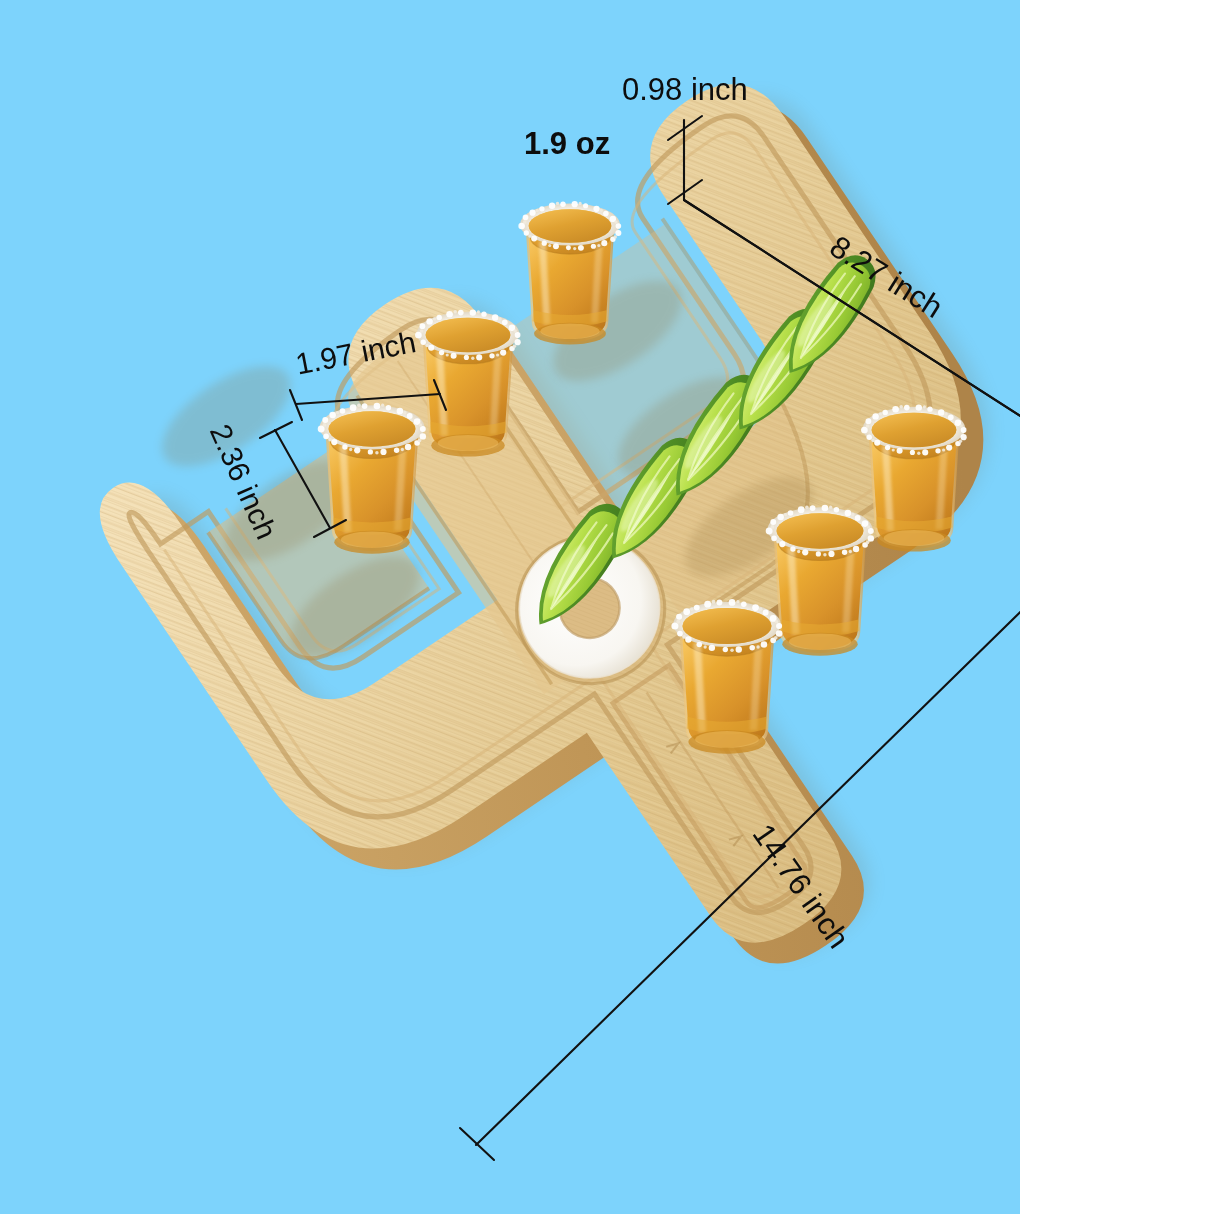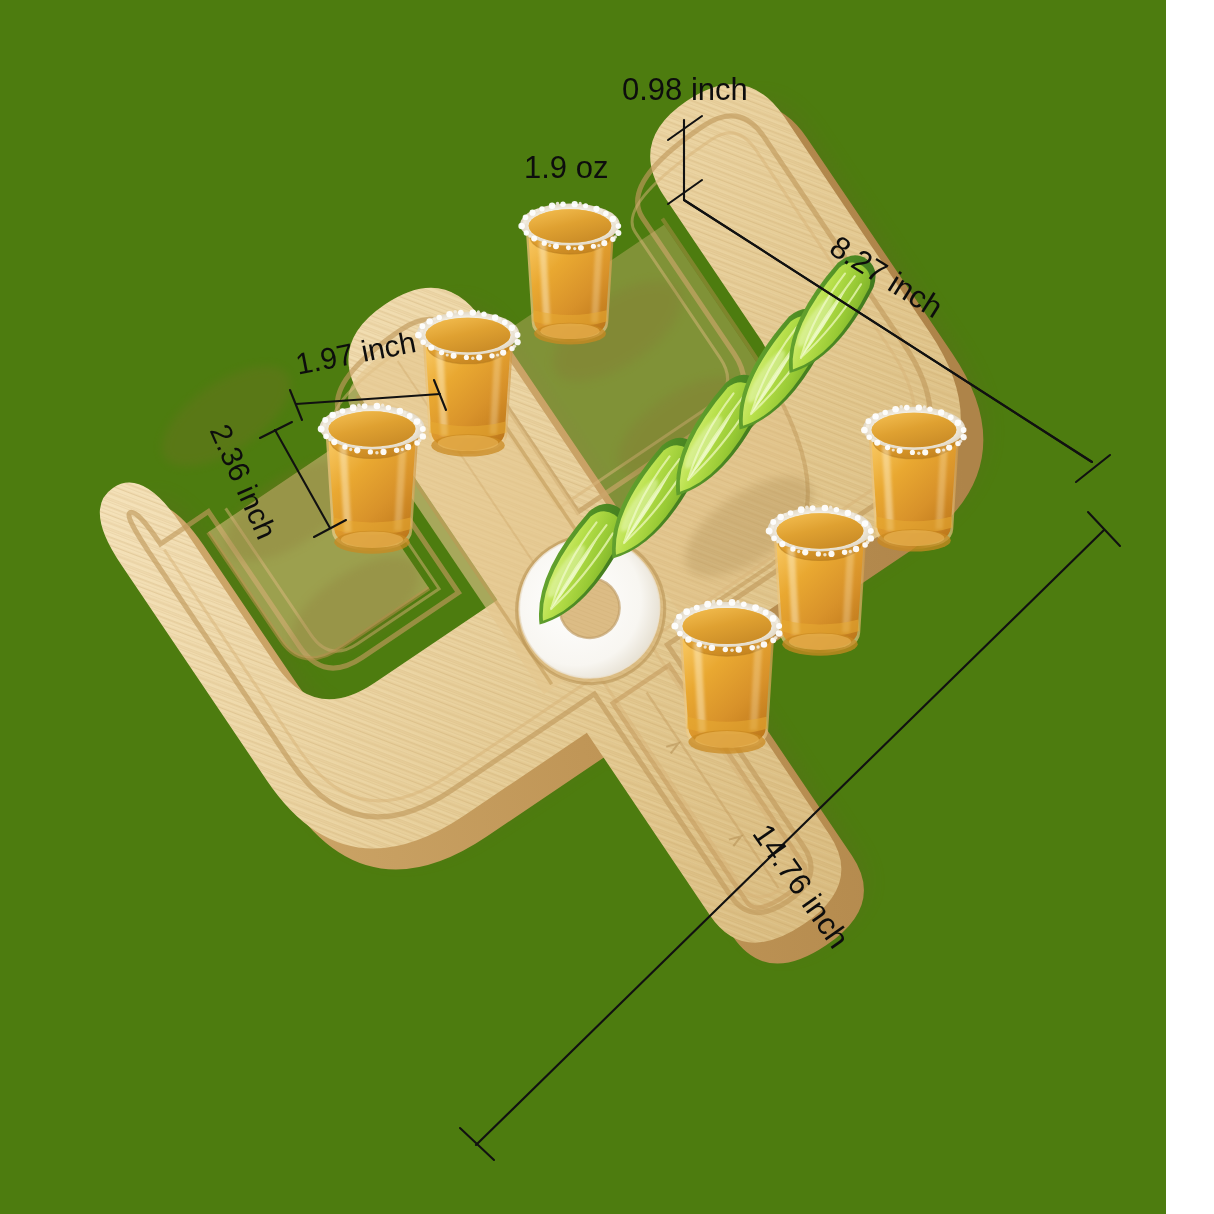--- a/index.html
+++ b/index.html
@@ -7,42 +7,42 @@
     margin: 0;
     padding: 0;
     background: #ffffff;
   }
   body {
     font-family: "Liberation Sans", sans-serif;
     -webkit-font-smoothing: antialiased;
   }
   #stage {
     position: relative;
-    width: 1166px;
+    width: 1020px;
     height: 1214px;
-    background: #4d7c0f;
+    background: #7dd3fc;
     overflow: hidden;
   }
   #artboard {
     position: absolute;
     inset: 0;
     width: 1214px;
     height: 1214px;
   }
   .dim-label {
     position: absolute;
     color: #0d0d0d;
     font-family: "Liberation Sans", sans-serif;
     font-weight: 400;
     white-space: nowrap;
     line-height: 1;
     user-select: none;
   }
   #lbl-098  { left: 622px; top: 74px;  font-size: 31px; }
-  #lbl-19oz { left: 524px; top: 152px; font-size: 31px; }
+  #lbl-19oz { left: 524px; top: 128px; font-size: 31px; font-weight: bold; }
   #lbl-197  { left: 296px; top: 350px; font-size: 30px; transform: rotate(-11deg); transform-origin: 0 50%; }
   #lbl-236  { left: 232px; top: 420px; font-size: 30px; transform: rotate(66deg);  transform-origin: 0 0; }
   #lbl-827  { left: 833px; top: 228px; font-size: 31px; transform: rotate(32deg);  transform-origin: 0 50%; }
   #lbl-1476 { left: 760px; top: 812px; font-size: 31px; transform: rotate(55deg);  transform-origin: 0 50%; }
 </style>
 </head>
 <body>
 
 <div id="stage">
 

